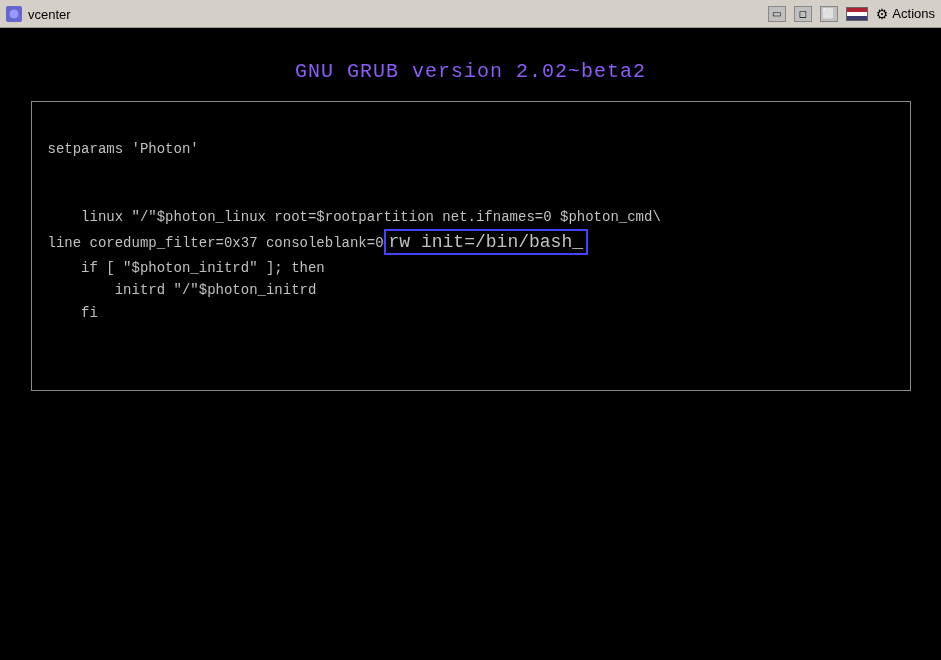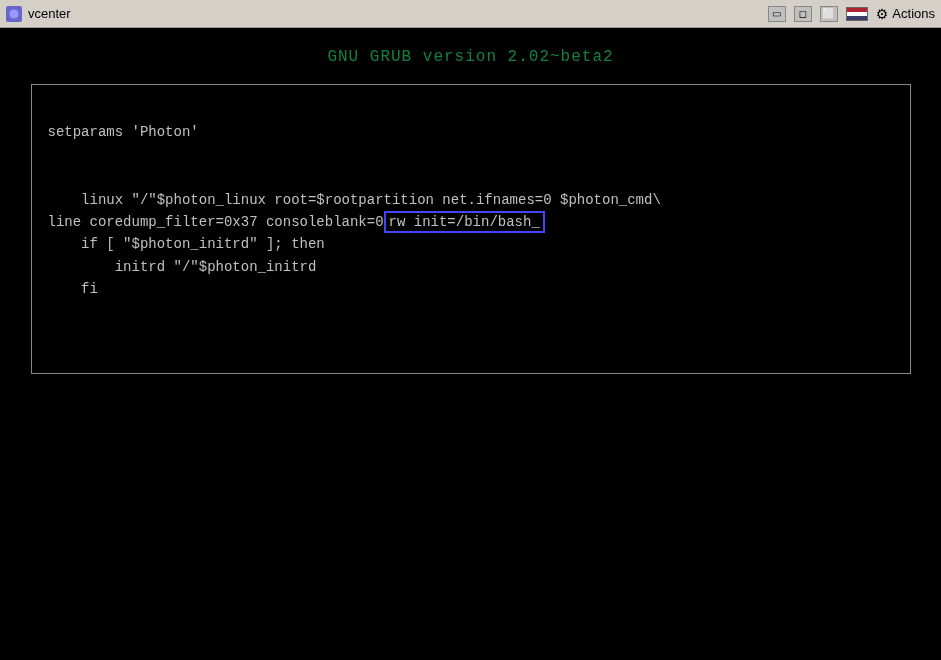--- a/index.html
+++ b/index.html
@@ -22,21 +22,21 @@
       align-items: center;
       justify-content: space-between;
       background: #d4d0c8;
       border-bottom: 1px solid #999;
       height: 28px;
       padding: 0 6px;
     }
 
     .title-bar-left {
       display: flex;
-      align-items: center;
+      align-items: flex-end;
       gap: 6px;
     }
 
     .title-bar-icon {
       width: 16px;
       height: 16px;
       background: #6666cc;
       border-radius: 2px;
       display: flex;
       align-items: center;
@@ -93,25 +93,26 @@
       height: 632px;
       background: #000;
       display: flex;
       flex-direction: column;
       align-items: center;
       padding: 20px 30px;
     }
 
     
     .grub-header {
-      color: #15803d;
-      font-family: 'Courier New', Courier, monospace;
-      font-size: 16px;
+      color: #8b5cf6;
+      font-family: 'Courier New', Courier, monospace;
+      font-size: 20px;
       margin-bottom: 18px;
       letter-spacing: 1px;
+      margin-top: 12px;
     }
 
     
     .editor-box {
       width: 880px;
       border: 1px solid #888;
       background: #000;
       padding: 14px 16px;
       min-height: 290px;
       position: relative;
@@ -125,21 +126,21 @@
       white-space: pre;
     }
 
     
     .highlight-box {
       display: inline;
       background: #000;
       border: 2px solid #4444ff;
       color: #c0c0c0;
       font-family: 'Courier New', Courier, monospace;
-      font-size: 14px;
+      font-size: 18px;
       padding: 1px 3px;
     }
 
     
     .help-text {
       width: 880px;
       margin-top: 20px;
       color: #c0c0c0;
       font-family: 'Courier New', Courier, monospace;
       font-size: 14px;

